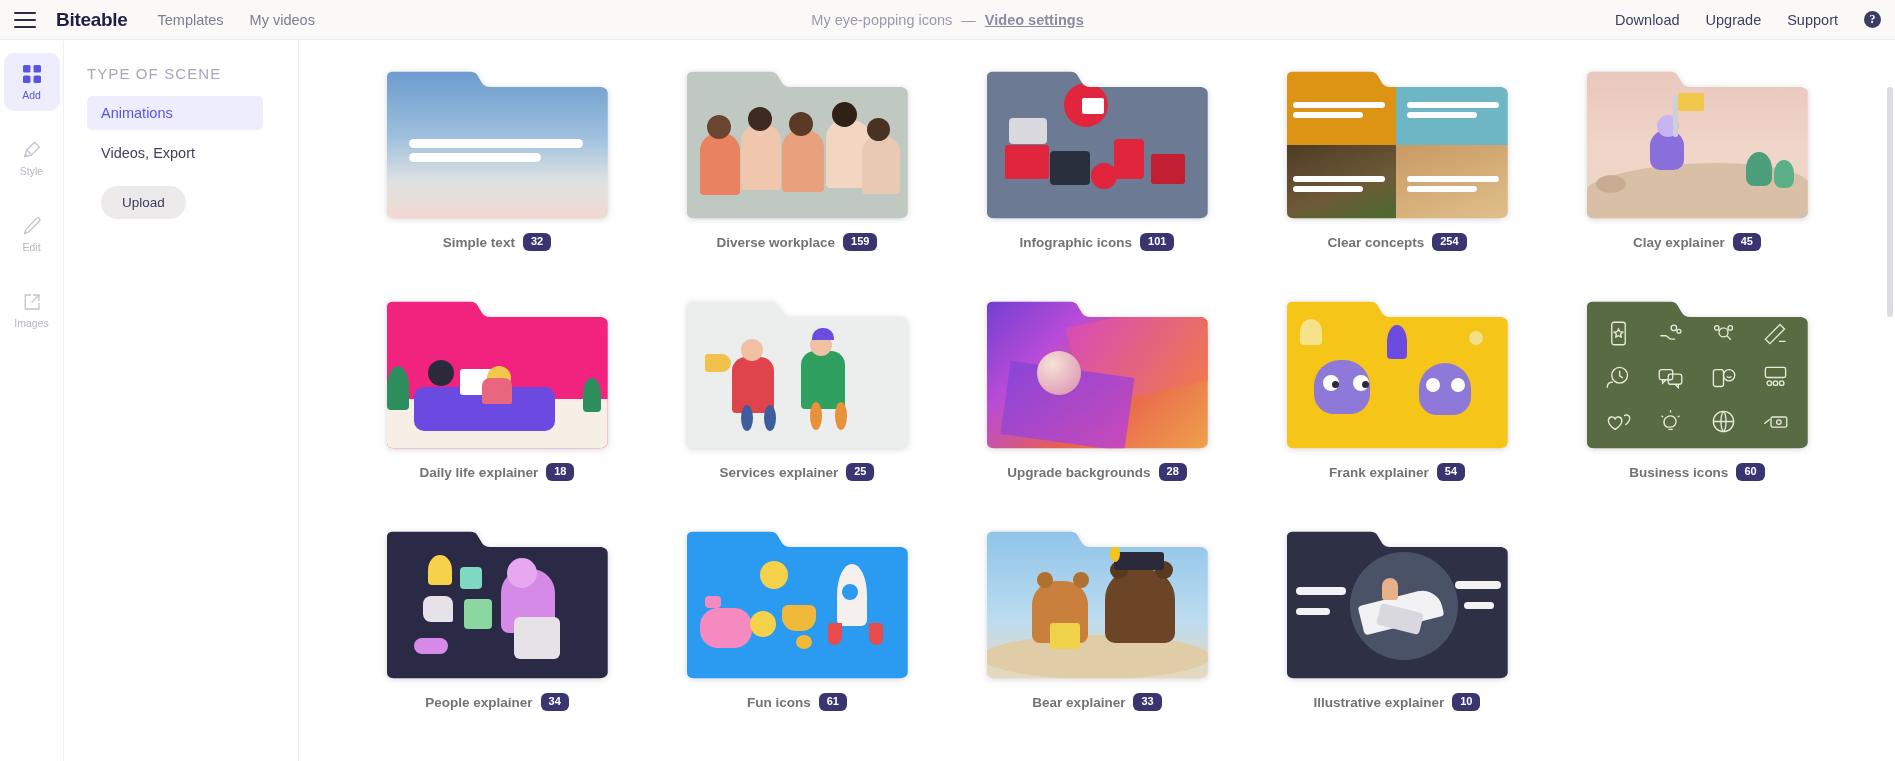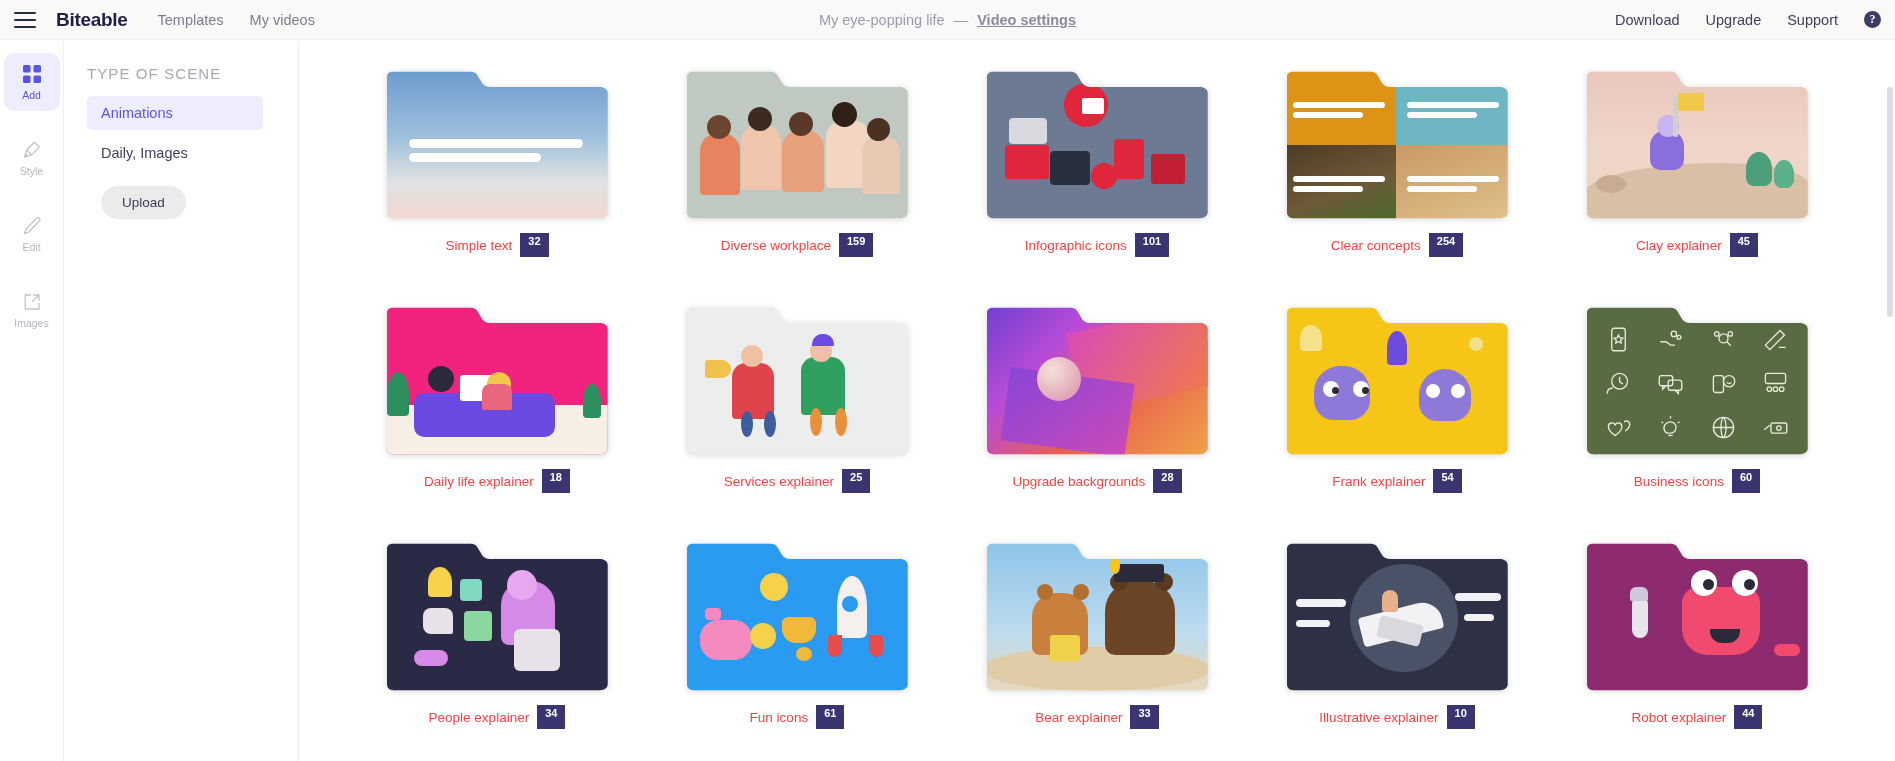--- a/index.html
+++ b/index.html
@@ -127,25 +127,25 @@
     position: absolute; inset: 0;
     -webkit-clip-path: url(#folderclip);
     clip-path: url(#folderclip);
     overflow: hidden;
   }
   .caption {
     margin-top: 14px;
     display: flex; align-items: center; justify-content: center;
     gap: 8px;
   }
-  .cap-label { font-size: 13.5px; color: #ef4444; }
+  .cap-label { font-size: 13.5px; color: #737373; font-weight: bold; }
   .badge {
     background: #3a3570; color: #fff;
     font-size: 11px; font-weight: bold;
-    border-radius: 0; padding: 2px 8px 9px 8px;
+    border-radius: 6px; padding: 2px 8px 3px 8px;
     min-width: 24px; text-align: right; line-height: 13px;
   }
 
   
   .quad { position: absolute; width: 50%; height: 50%; }
   .bars { position: absolute; left: 12%; right: 12%; top: 52%; }
   .bar {
     height: 9px; background: #fff; border-radius: 5px; margin-bottom: 5px;
     box-shadow: 0 0 1px rgba(0,0,0,.08);
   }
@@ -184,21 +184,21 @@
       <i></i>
       <i></i>
   </div>
   <div class="brand">Biteable</div>
   <div class="topnav">
     <a>Templates</a>
     <a>My videos</a>
   </div>
 
   <div class="center-title">
-    <span>My eye-popping life</span>
+    <span>My eye-popping icons</span>
     <span>—</span>
     <span class="vs">Video settings</span>
   </div>
 
   <div class="topright">
     <a>Download</a>
     <a>Upgrade</a>
     <a>Support</a>
     <div class="help-icon">?</div>
   </div>
@@ -245,21 +245,21 @@
     <span class="rail-label">Images</span>
   </div>
 </div>
 
 <div class="sidebar">
   <div class="sb-heading">TYPE OF SCENE</div>
   <div class="sb-item active">
     <span>Animations</span>
   </div>
   <div class="sb-item">
-    <span>Daily, Images</span>
+    <span>Videos, Export</span>
   </div>
   <button class="upload-btn">Upload</button>
 </div>
 
 <div class="content">
   <div class="grid">
 
     <div class="card">
       <div class="thumb">
         <div class="folder" style="background:linear-gradient(180deg,#6d9ccd 0%,#9ec0de 45%,#dfe2e2 75%,#f3d8cf 100%)">
@@ -591,35 +591,16 @@
           <div class="blob" style="left:76%;top:34%;width:46px;height:8px;background:#f2f2f5;border-radius:4px"></div>
           <div class="blob" style="left:80%;top:48%;width:30px;height:7px;background:#f2f2f5;border-radius:4px"></div>
         </div>
       </div>
       <div class="caption">
         <span class="cap-label">Illustrative explainer</span>
         <span class="badge">10</span>
       </div>
     </div>
 
-    <div class="card">
-      <div class="thumb">
-        <div class="folder" style="background:#8e2a6e">
-          <div class="blob" style="left:44%;top:30%;width:78px;height:68px;background:#f04a6e;border-radius:16px 16px 26px 26px"></div>
-          <div class="blob" style="left:48%;top:18%;width:26px;height:26px;background:#fff"></div>
-          <div class="blob" style="left:66%;top:18%;width:26px;height:26px;background:#fff"></div>
-          <div class="blob" style="left:53%;top:24%;width:11px;height:11px;background:#2a2a3a"></div>
-          <div class="blob" style="left:71%;top:24%;width:11px;height:11px;background:#2a2a3a"></div>
-          <div class="blob" style="left:56%;top:58%;width:30px;height:14px;background:#2a2a3a;border-radius:0 0 12px 12px"></div>
-          <div class="blob" style="left:84%;top:68%;width:26px;height:12px;background:#f04a6e;border-radius:8px"></div>
-          <div class="blob" style="left:22%;top:36%;width:16px;height:42px;background:#e8e4ee;border-radius:8px"></div>
-          <div class="blob" style="left:21%;top:30%;width:18px;height:14px;background:#cfc8da;border-radius:6px 6px 2px 2px"></div>
-        </div>
-      </div>
-      <div class="caption">
-        <span class="cap-label">Robot explainer</span>
-        <span class="badge">44</span>
-      </div>
-    </div>
 
   </div>
   <div class="scrollbar"></div>
 </div>
 
 </body></html>

